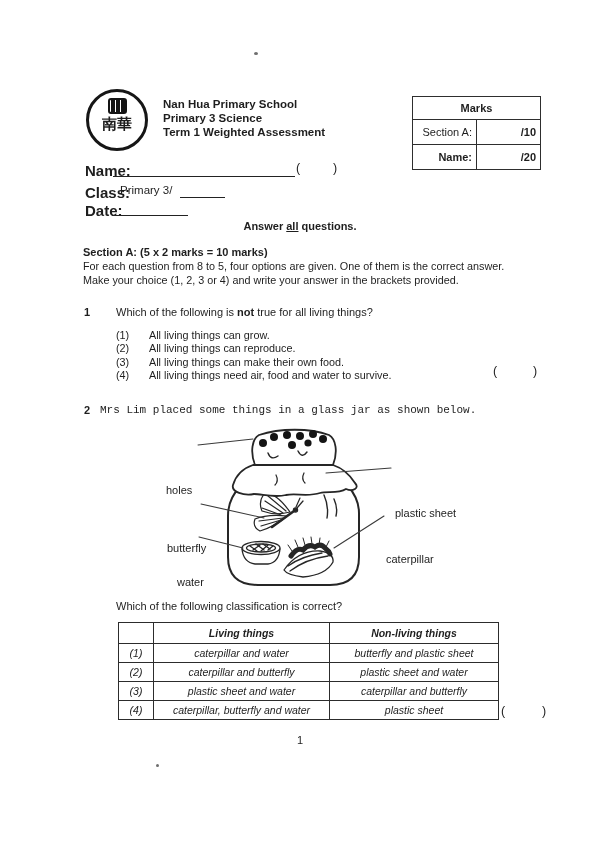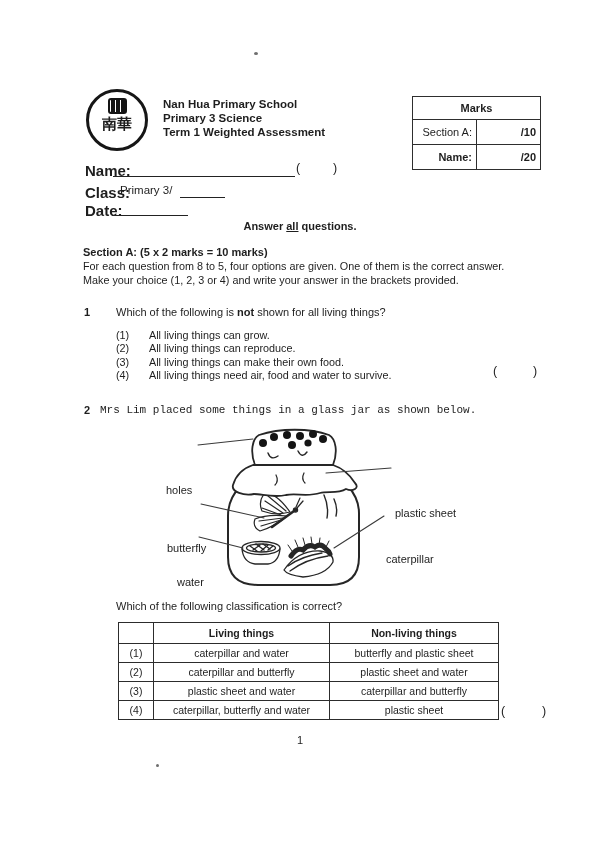--- a/index.html
+++ b/index.html
@@ -51,21 +51,21 @@
   .opt-num { width:33px; flex:0 0 33px; }
 
   
   .diagram { left:140px; top:423px; width:350px; height:180px; }
   .diagram svg { position:absolute; left:0; top:0; }
   .dlabel { position:absolute; font-size:11px; white-space:nowrap;margin-top:46px; }
 
   .sub-q { font-size:11px; }
 
   .cls-table { left:118px; top:622px; width:380px; border-collapse:collapse; table-layout:fixed; }
-  .cls-table td, .cls-table th { border:1.4px solid #2c2c2c; font-size:10.5px; text-align:center; padding:0 2px; overflow:hidden; }
+  .cls-table td, .cls-table th { border:1.4px solid #2c2c2c; font-size:10.5px; text-align:center; padding:0 2px; overflow:hidden;font-style:italic; }
   .cls-table th { height:20px; font-weight:bold; }
   .cls-table td { height:18px; }
 
   .page-num { left:0; top:734px; width:600px; text-align:center; font-size:11px; }
   .speck { position:absolute; background:#6e6e6e; border-radius:50%; }
 </style>
 </head>
 <body>
 
 <div class="page">
@@ -121,21 +121,21 @@
   </div>
 
   <div class="abs section-heading" style="left:83px; top:246px;">Section A: (5 x 2 marks = 10 marks)</div>
   <div class="abs instr" style="left:83px; top:260px; width:470px;">
     <div>For each question from 8 to 5, four options are given. One of them is the correct answer.</div>
     <div>Make your choice (1, 2, 3 or 4) and write your answer in the brackets provided.</div>
   </div>
 
   <span class="abs q-num" style="left:84px; top:306px;">1</span>
   <div class="abs q-text" style="left:116px; top:306px; width:420px;">
-    <span>Which of the following is </span><b>not</b><span> shown for all living things?</span>
+    <span>Which of the following is </span><b>not</b><span> true for all living things?</span>
   </div>
   <div class="abs opts" style="left:116px; top:329px; width:400px;">
     <div class="opt">
       <span class="opt-num">(1)</span>
       <span>All living things can grow.</span>
     </div>
     <div class="opt">
       <span class="opt-num">(2)</span>
       <span>All living things can reproduce.</span>
     </div>

